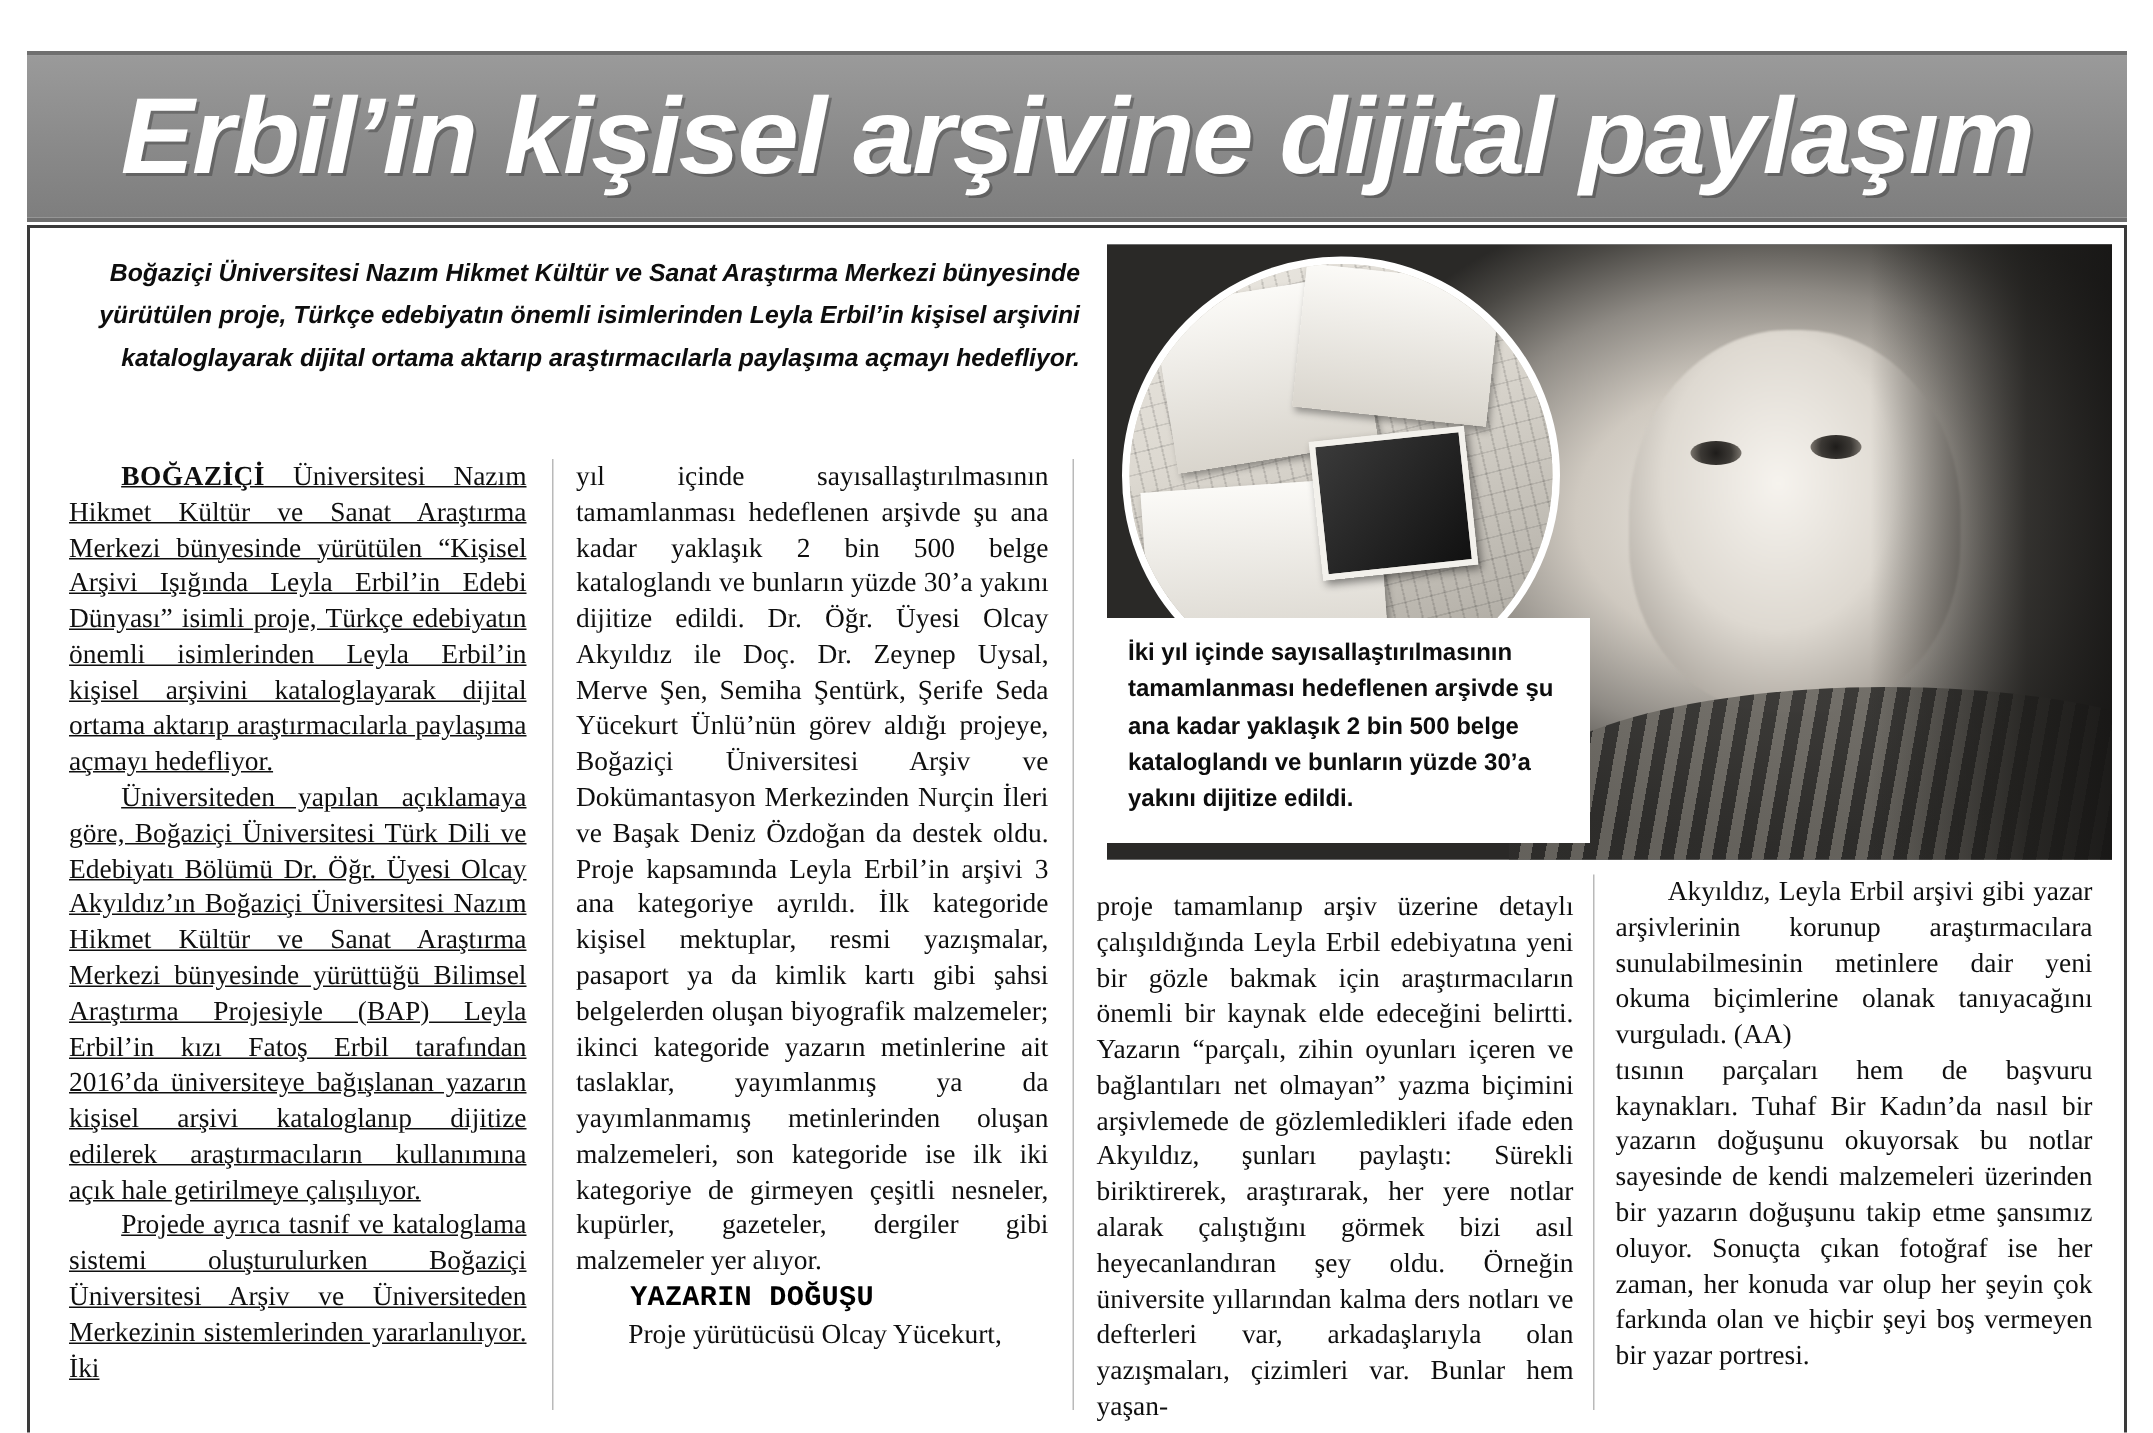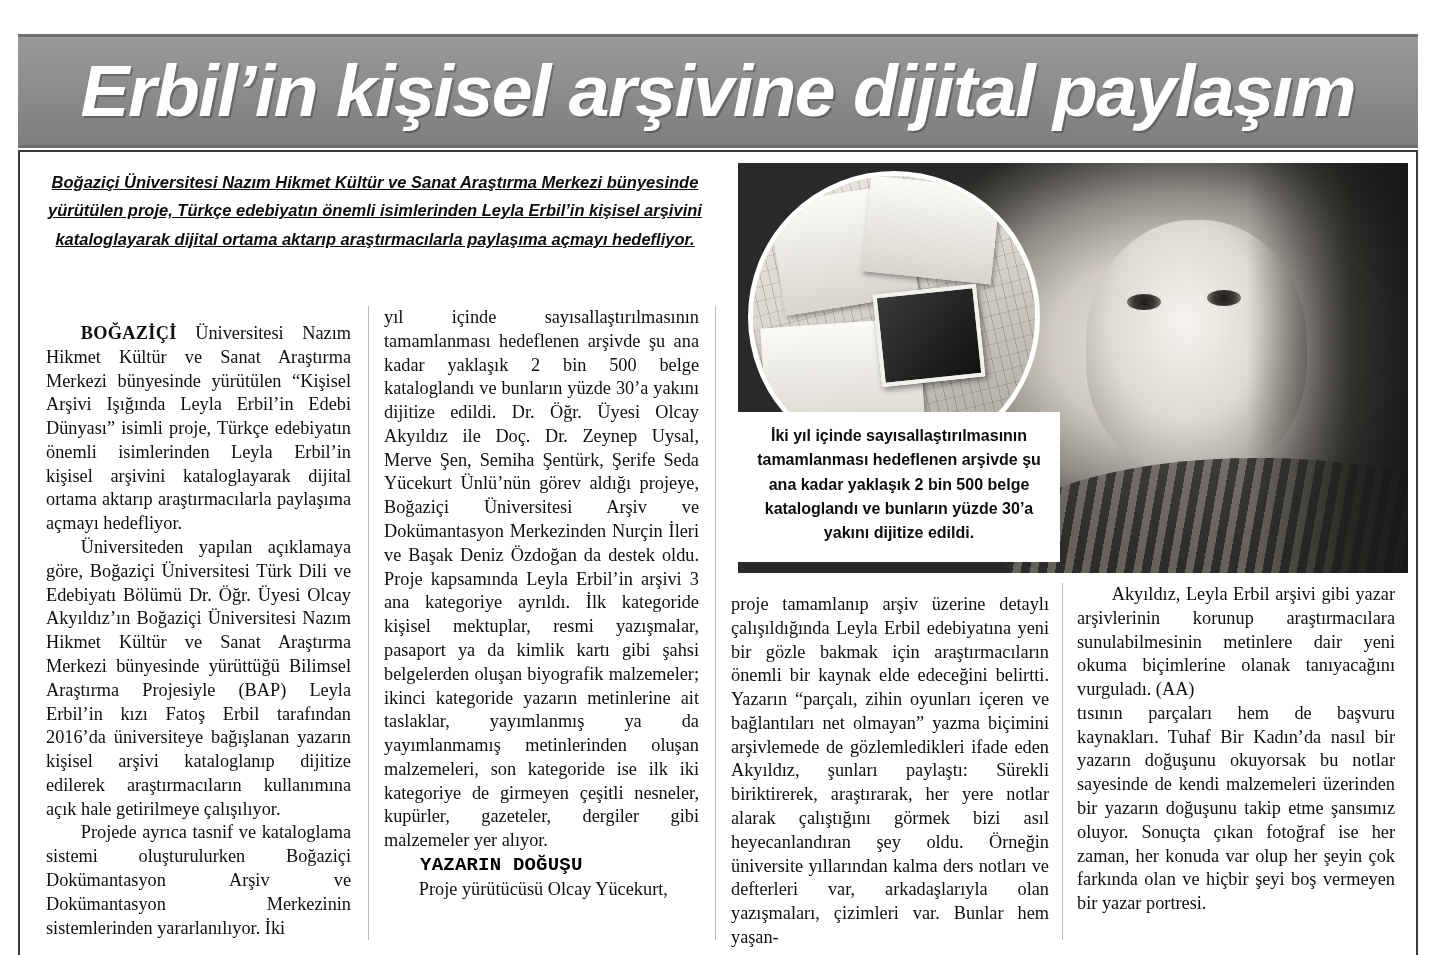--- a/index.html
+++ b/index.html
@@ -71,22 +71,21 @@
     position: absolute;
     left: 30px;
     top: 148px;
     width: 690px;
     font-family: "Liberation Sans", sans-serif;
     font-weight: bold;
     font-style: italic;
     font-size: 16.5px;
     line-height: 1.72;
     color: #0d0d0d;
-    text-align: center;
-    text-decoration: underline;
+    text-align: right;
   }
 
   
   .photo-block {
     position: absolute;
     left: 738px;
     top: 143px;
     width: 670px;
     height: 410px;
     overflow: hidden;
@@ -195,42 +194,41 @@
     width: 322px;
     min-height: 150px;
     background: #ffffff;
     padding: 12px 14px 14px 14px;
     box-sizing: border-box;
     font-family: "Liberation Sans", sans-serif;
     font-weight: bold;
     font-size: 16px;
     line-height: 1.52;
     color: #0d0d0d;
-    text-align: center;
   }
 
   
   .col {
     position: absolute;
     font-family: "Liberation Serif", serif;
     font-size: 18.3px;
     line-height: 1.30;
     text-align: justify;
     color: #0f0f0f;
     hyphens: auto;
   }
   .col p { margin: 0; text-indent: 1.9em; }
   .col p.first { text-indent: 1.9em; }
   .col .lead {
     font-weight: bold;
     font-variant: small-caps;
     letter-spacing: .3px;
   }
 
-  #col1 { left: 46px;  top: 302px; width: 305px; }
+  #col1 { left: 46px;  top: 286px; width: 305px; text-decoration: underline; }
   #col2 { left: 384px; top: 286px; width: 315px; }
   #col3 { left: 731px; top: 573px; width: 318px; }
   #col4 { left: 1077px; top: 563px; width: 318px; }
 
   .subhead {
     font-family: Liberation Mono, monospace;
     font-weight: bold;
     font-size: 19px;
     letter-spacing: .2px;
     margin: 10px 0 4px 0;
@@ -279,21 +277,21 @@
 
   <div class="photo-caption">İki yıl içinde sayısallaştırılmasının tamamlanması hedeflenen arşivde şu ana kadar yaklaşık 2 bin 500 belge kataloglandı ve bunların yüzde 30’a yakını dijitize edildi.</div>
 
   <div class="vrule" style="left:368px; top:286px; height:634px;"></div>
   <div class="vrule" style="left:715px; top:286px; height:634px;"></div>
   <div class="vrule" style="left:1062px; top:563px; height:357px;"></div>
 
   <div class="col" id="col1">
     <p class="first"><span class="lead">BOĞAZİÇİ</span><span> Üniversitesi Nazım Hikmet Kültür ve Sanat Araştırma Merkezi bünyesinde yürütülen “Kişisel Arşivi Işığında Leyla Erbil’in Edebi Dünyası” isimli proje, Türkçe edebiyatın önemli isimlerinden Leyla Erbil’in kişisel arşivini kataloglayarak dijital ortama aktarıp araştırmacılarla paylaşıma açmayı hedefliyor.</span></p>
     <p>Üniversiteden yapılan açıklamaya göre, Boğaziçi Üniversitesi Türk Dili ve Edebiyatı Bölümü Dr. Öğr. Üyesi Olcay Akyıldız’ın Boğaziçi Üniversitesi Nazım Hikmet Kültür ve Sanat Araştırma Merkezi bünyesinde yürüttüğü Bilimsel Araştırma Projesiyle (BAP) Leyla Erbil’in kızı Fatoş Erbil tarafından 2016’da üniversiteye bağışlanan yazarın kişisel arşivi kataloglanıp dijitize edilerek araştırmacıların kullanımına açık hale getirilmeye çalışılıyor.</p>
-    <p>Projede ayrıca tasnif ve kataloglama sistemi oluşturulurken Boğaziçi Dokümantasyon Arşiv ve Dokümantasyon Merkezinin sistemlerinden yararlanılıyor.  İki</p>
+    <p>Projede ayrıca tasnif ve kataloglama sistemi oluşturulurken Boğaziçi Üniversitesi Arşiv ve Üniversiteden Merkezinin sistemlerinden yararlanılıyor.  İki</p>
   </div>
 
   <div class="col" id="col2">
     <p style="text-indent:0">yıl içinde sayısallaştırılmasının tamamlanması hedeflenen arşivde şu ana kadar yaklaşık 2 bin 500 belge kataloglandı ve bunların yüzde 30’a yakını dijitize edildi. Dr. Öğr. Üyesi Olcay Akyıldız ile Doç. Dr. Zeynep Uysal, Merve Şen, Semiha Şentürk, Şerife Seda Yücekurt Ünlü’nün görev aldığı projeye, Boğaziçi Üniversitesi Arşiv ve Dokümantasyon Merkezinden Nurçin İleri ve Başak Deniz Özdoğan da destek oldu. Proje kapsamında Leyla Erbil’in arşivi 3 ana kategoriye ayrıldı. İlk kategoride kişisel mektuplar, resmi yazışmalar, pasaport ya da kimlik kartı gibi şahsi belgelerden oluşan biyografik malzemeler; ikinci kategoride yazarın metinlerine ait taslaklar, yayımlanmış ya da yayımlanmamış metinlerinden oluşan malzemeleri, son kategoride ise ilk iki kategoriye de girmeyen çeşitli nesneler, kupürler, gazeteler, dergiler gibi malzemeler yer alıyor.</p>
     <p class="subhead">YAZARIN DOĞUŞU</p>
     <p>Proje yürütücüsü Olcay Yücekurt,</p>
   </div>
 
   <div class="col" id="col3">
     <p style="text-indent:0">proje tamamlanıp arşiv üzerine detaylı çalışıldığında Leyla Erbil edebiyatına yeni bir gözle bakmak için araştırmacıların önemli bir kaynak elde edeceğini belirtti. Yazarın “parçalı, zihin oyunları içeren ve bağlantıları net olmayan” yazma biçimini arşivlemede de gözlemledikleri ifade eden Akyıldız, şunları paylaştı: Sürekli biriktirerek, araştırarak, her yere notlar alarak çalıştığını görmek bizi asıl heyecanlandıran şey oldu. Örneğin üniversite yıllarından kalma ders notları ve defterleri var, arkadaşlarıyla olan yazışmaları, çizimleri var. Bunlar hem yaşan-</p>

